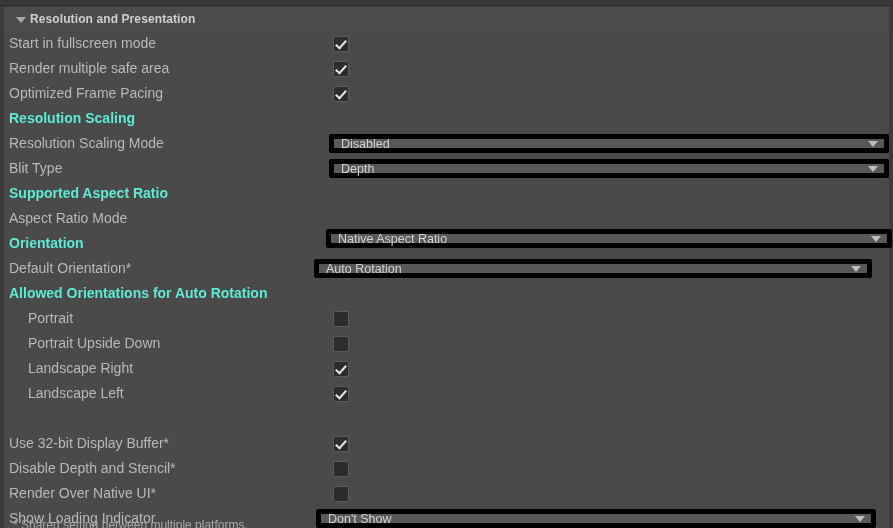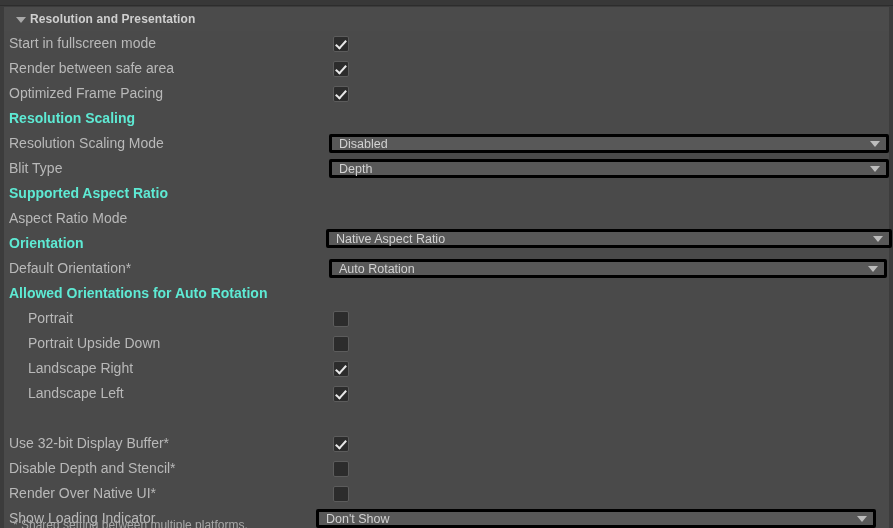--- a/index.html
+++ b/index.html
@@ -138,21 +138,21 @@
     border-width: 0 2px 2px 0;
     transform: rotate(42deg);
   }
 
   
   .dropdown {
     position: absolute;
     top: 3px;
     height: 19px;
     background: #585858;
-    border: 3px solid #000000;
+    border: 5px solid #000000;
     border-radius: 2px;
     box-sizing: border-box;
     display: flex;
     align-items: center;
     justify-content: space-between;
     padding: 0 5px 0 7px;
   }
   .dropdown-value {
     font-size: 12.5px;
     color: #d2d2d2;
@@ -172,21 +172,21 @@
     left: 0; top: 3px;
     width: 0; height: 0;
     border-left: 5px solid transparent;
     border-right: 5px solid transparent;
     border-top: 6px solid #bdbdbd;
   }
 
   
   .dd-a { left: 325px; width: 560px; }   
   .dd-b { left: 322px; width: 566px; margin-top: 20px; }   
-  .dd-c { left: 325px; width: 558px; }   
+  .dd-c { left: 310px; width: 558px; }   
   .dd-d { left: 312px; width: 560px; }   
 
   
   .footnote {
     position: absolute;
     left: 9px;
     bottom: -4px;
     font-size: 12px;
     color: #a8a8a8;
     white-space: nowrap;
@@ -207,21 +207,21 @@
     </div>
 
     <div class="rows" id="rows-container">
         <div class="row">
           <div class="row-label indent-0">Start in fullscreen mode</div>
           <div class="ctl">
             <div class="checkbox checked"></div>
           </div>
         </div>
         <div class="row">
-          <div class="row-label indent-0">Render between safe area</div>
+          <div class="row-label indent-0">Render multiple safe area</div>
           <div class="ctl">
             <div class="checkbox checked"></div>
           </div>
         </div>
         <div class="row">
           <div class="row-label indent-0">Optimized Frame Pacing</div>
           <div class="ctl">
             <div class="checkbox checked"></div>
           </div>
         </div>

